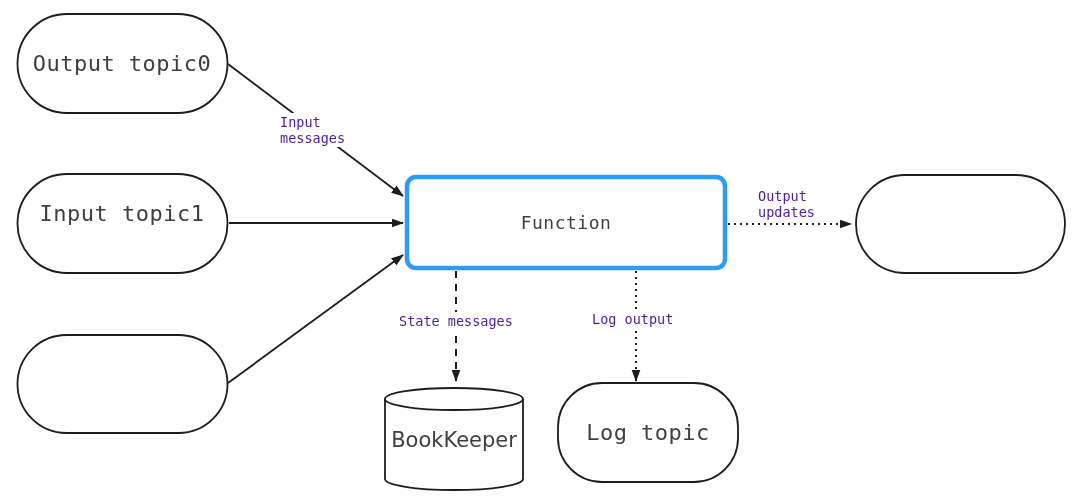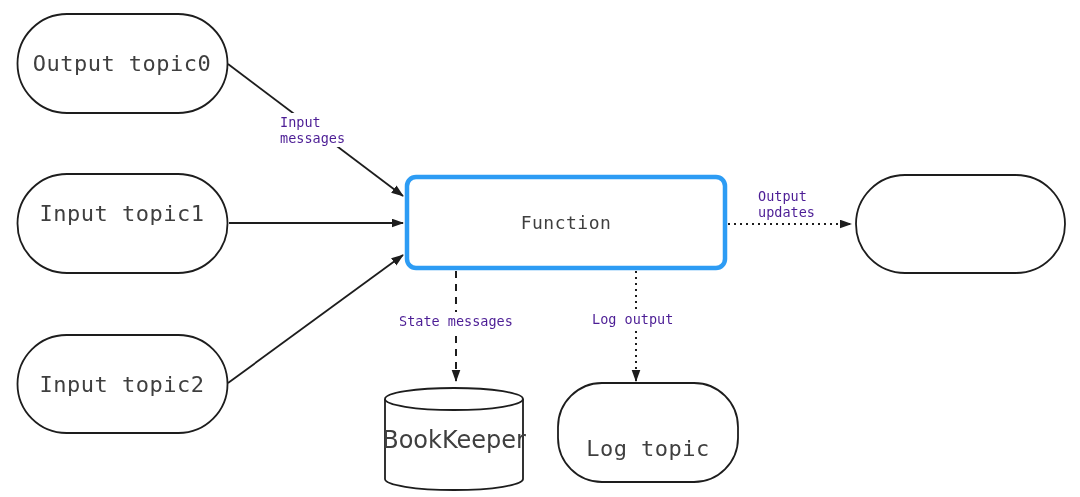--- a/index.html
+++ b/index.html
@@ -21,21 +21,21 @@
     display: flex;
     align-items: center;
     justify-content: center;
     color: #3f3f3f;
     font-size: 22px;
     letter-spacing: 0.5px;
     white-space: nowrap;
     pointer-events: none;
   }
   .node-label.fn { font-size: 18px; }
-  .node-label.sans { font-family: "DejaVu Sans", sans-serif; font-size: 24px; letter-spacing: 0; }
+  .node-label.sans { font-family: "DejaVu Sans", sans-serif; font-size: 21px; letter-spacing: 0; }
   .edge-label {
     position: absolute;
     background: #ffffff;
     color: #4c1d95;
     font-size: 13.5px;
     line-height: 16px;
     white-space: pre-line;
     padding: 1px 3px;
   }
 </style>
@@ -65,24 +65,23 @@
     <rect x="856" y="175" width="209" height="98" rx="49" fill="#ffffff" stroke="#1d1d1d" stroke-width="1.8"></rect>
     <rect x="558" y="383" width="180" height="99" rx="44" fill="#ffffff" stroke="#1d1d1d" stroke-width="1.8"></rect>
     <g>
       <path d="M 385 399 L 385 479 A 69 11 0 0 0 523 479 L 523 399" fill="#ffffff" stroke="#1d1d1d" stroke-width="1.8"></path>
       <ellipse cx="454" cy="399" rx="69" ry="11" fill="#ffffff" stroke="#1d1d1d" stroke-width="1.8"></ellipse>
     </g>
   </svg>
 
   <div class="node-label" style="left:17px; top:14px; width:210px; height:99px;">Output topic0</div>
   <div class="node-label" style="left:17px; top:174px; width:210px; height:78px;text-align:center;">Input topic1</div>
-  <div class="node-label" style="left:17px; top:335px; width:210px; height:98px;">Input topic2</div>
   <div class="node-label fn" style="left:407px; top:177px; width:318px; height:91px;">Function</div>
   <div class="node-label sans" style="left:385px; top:393px; width:138px; height:94px;">BookKeeper</div>
-  <div class="node-label" style="left:558px; top:383px; width:180px; height:99px;margin-top:16px;">Log topic</div>
+  <div class="node-label" style="left:558px; top:383px; width:180px; height:99px;">Log topic</div>
 
   <div class="edge-label" style="left:277px; top:113px;">Input
 messages</div>
   <div class="edge-label" style="left:755px; top:187px;">Output
 updates</div>
   <div class="edge-label" style="left:396px; top:312px;">State messages</div>
   <div class="edge-label" style="left:589px; top:310px;">Log output</div>
 
 </div>
 

